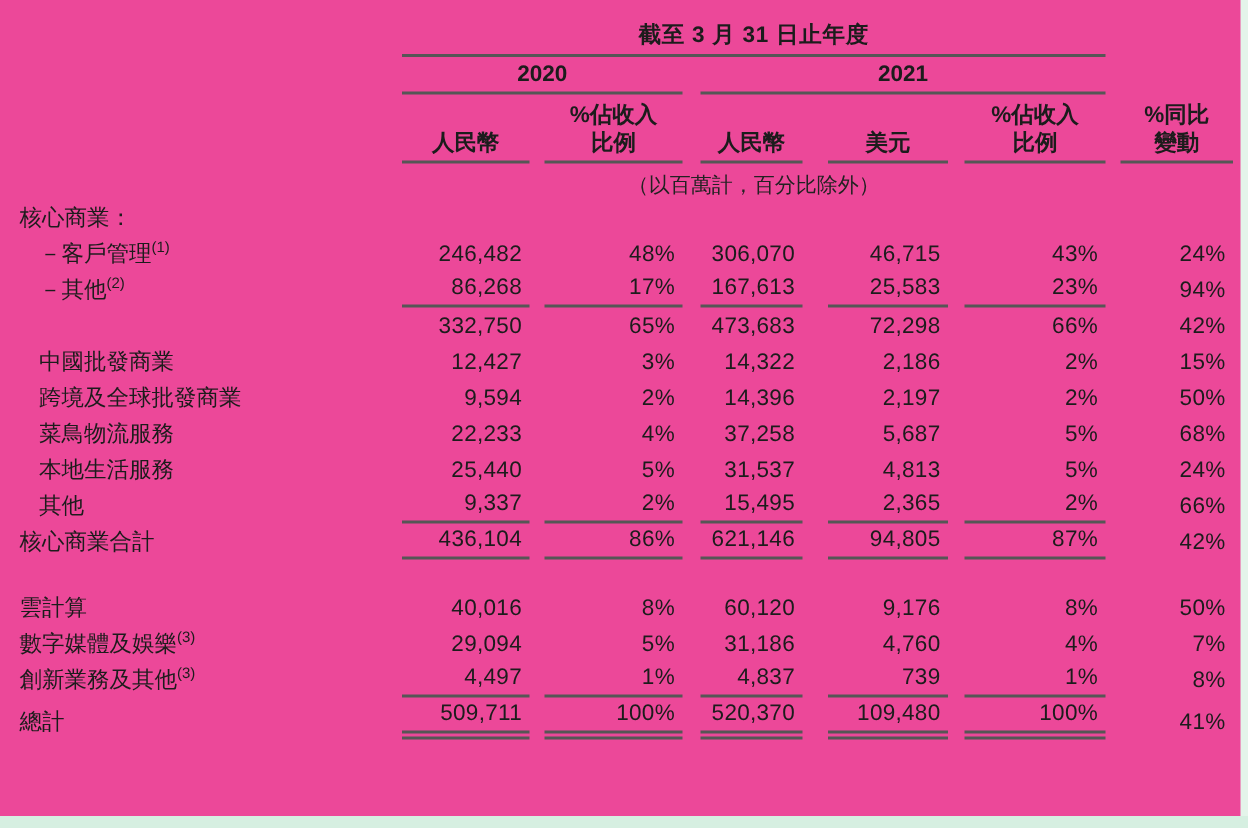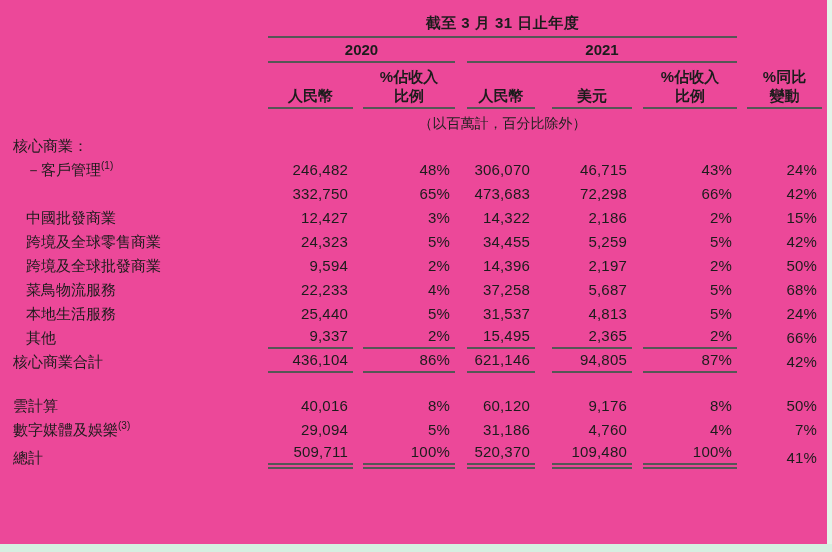--- a/index.html
+++ b/index.html
@@ -150,20 +150,41 @@
             <span class="seg num">46,715</span>
           </td>
       <td class="c5">
             <span class="seg num">43%</span>
           </td>
       <td class="c6">
             <span class="seg num">24%</span>
           </td>
     </tr>
 
+    <tr class="r">
+      <td class="lab ind"><span>－其他</span><sup>(2)</sup></td>
+      <td class="c1 ln">
+            <span class="seg num">86,268</span>
+          </td>
+      <td class="c2 ln">
+            <span class="seg num">17%</span>
+          </td>
+      <td class="c3 ln">
+            <span class="seg num">167,613</span>
+          </td>
+      <td class="c4 ln">
+            <span class="seg num">25,583</span>
+          </td>
+      <td class="c5 ln">
+            <span class="seg num">23%</span>
+          </td>
+      <td class="c6">
+            <span class="seg num">94%</span>
+          </td>
+    </tr>
 
     <tr class="r">
       <td class="lab ind"></td>
       <td class="c1">
             <span class="seg num">332,750</span>
           </td>
       <td class="c2">
             <span class="seg num">65%</span>
           </td>
       <td class="c3">
@@ -195,41 +216,20 @@
             <span class="seg num">2,186</span>
           </td>
       <td class="c5">
             <span class="seg num">2%</span>
           </td>
       <td class="c6">
             <span class="seg num">15%</span>
           </td>
     </tr>
 
-    <tr class="r">
-      <td class="lab ind">跨境及全球零售商業</td>
-      <td class="c1">
-            <span class="seg num">24,323</span>
-          </td>
-      <td class="c2">
-            <span class="seg num">5%</span>
-          </td>
-      <td class="c3">
-            <span class="seg num">34,455</span>
-          </td>
-      <td class="c4">
-            <span class="seg num">5,259</span>
-          </td>
-      <td class="c5">
-            <span class="seg num">5%</span>
-          </td>
-      <td class="c6">
-            <span class="seg num">42%</span>
-          </td>
-    </tr>
 
     <tr class="r">
       <td class="lab ind">跨境及全球批發商業</td>
       <td class="c1">
             <span class="seg num">9,594</span>
           </td>
       <td class="c2">
             <span class="seg num">2%</span>
           </td>
       <td class="c3">
@@ -375,20 +375,41 @@
             <span class="seg num">4,760</span>
           </td>
       <td class="c5">
             <span class="seg num">4%</span>
           </td>
       <td class="c6">
             <span class="seg num">7%</span>
           </td>
     </tr>
 
+    <tr class="r">
+      <td class="lab"><span>創新業務及其他</span><sup>(3)</sup></td>
+      <td class="c1 ln">
+            <span class="seg num">4,497</span>
+          </td>
+      <td class="c2 ln">
+            <span class="seg num">1%</span>
+          </td>
+      <td class="c3 ln">
+            <span class="seg num">4,837</span>
+          </td>
+      <td class="c4 ln">
+            <span class="seg num">739</span>
+          </td>
+      <td class="c5 ln">
+            <span class="seg num">1%</span>
+          </td>
+      <td class="c6">
+            <span class="seg num">8%</span>
+          </td>
+    </tr>
 
     <tr class="r">
       <td class="lab">總計</td>
       <td class="c1 ln2">
             <span class="seg num">509,711</span>
           </td>
       <td class="c2 ln2">
             <span class="seg num">100%</span>
           </td>
       <td class="c3 ln2">

